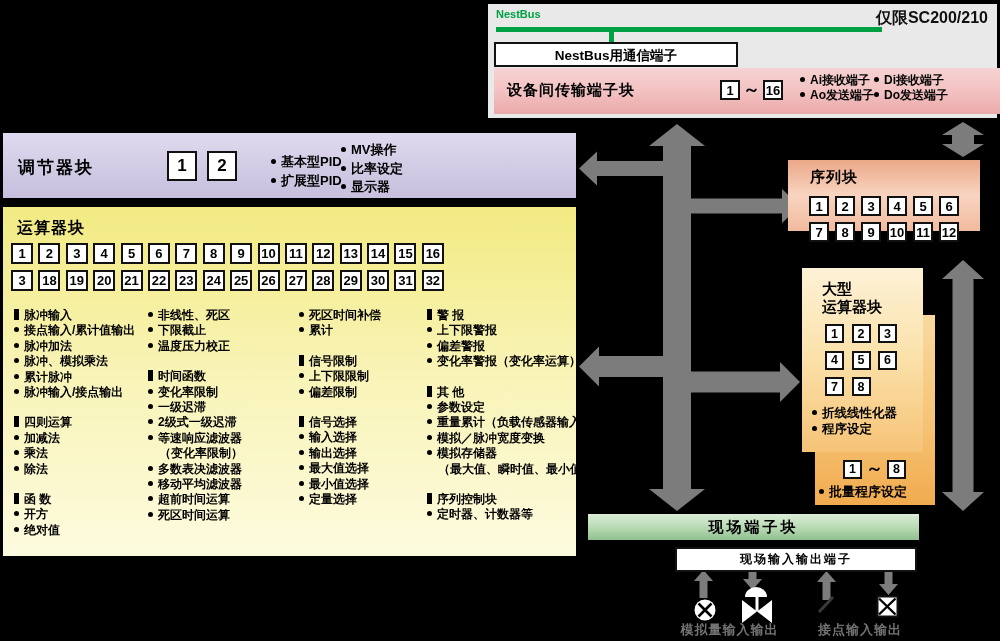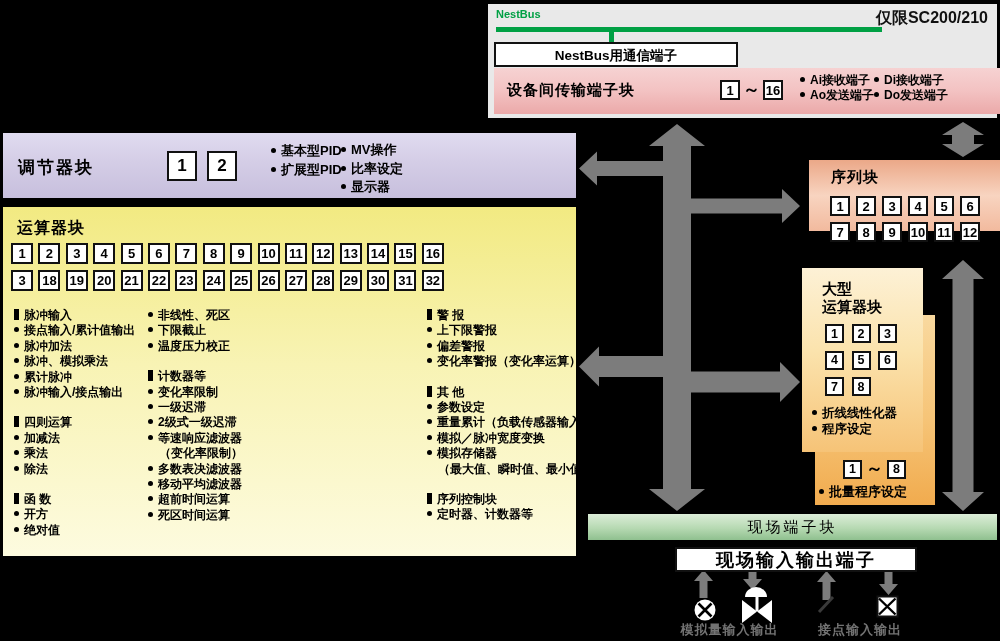--- a/index.html
+++ b/index.html
@@ -49,47 +49,47 @@
 
   
   .opbox{left:3px;top:207px;width:573px;height:349px;
          background:linear-gradient(180deg,#f2ea82 0%,#f8f3b4 45%,#fdfbdf 100%);}
   .op-title{position:absolute;left:14px;top:11px;font-size:16px;font-weight:bold;letter-spacing:1px;}
   .oprow1{position:absolute;left:8px;top:36px;gap:5.4px;}
   .oprow2{position:absolute;left:8px;top:63px;gap:5.4px;}
   .opcol{position:absolute;top:101px;}
 
   
-  .seqbox{left:809px;top:160px;width:192px;height:71px;
+  .seqbox{left:788px;top:160px;width:192px;height:71px;
           background:linear-gradient(180deg,#eba888 0%,#f8d4c0 50%,#f2ba9e 100%);}
   .seq-title{position:absolute;left:22px;top:8px;font-size:15px;font-weight:bold;letter-spacing:1px;}
   .seqrow1{position:absolute;left:21px;top:36px;gap:6px;}
   .seqrow2{position:absolute;left:21px;top:62px;gap:6px;}
 
   
   .loback{left:815px;top:315px;width:120px;height:190px;z-index:1;
           background:linear-gradient(180deg,#f9d99f 0%,#f6c477 55%,#f1ab4e 100%);}
   .lofront{left:802px;top:268px;width:121px;height:184px;z-index:2;
            background:linear-gradient(180deg,#fdf1d6 0%,#fbe3ad 45%,#f6c377 100%);}
   .lo-title{position:absolute;left:20px;top:12px;font-size:15px;font-weight:bold;line-height:17.5px;}
   .logrid{position:absolute;left:23px;top:56px;display:flex;flex-wrap:wrap;gap:7.5px;width:80px;}
   .lofeats{position:absolute;left:10px;top:137px;}
   .lofeats .li{font-size:12.5px;line-height:16px;}
   .batchrange{position:absolute;left:28px;top:144px;display:flex;align-items:center;gap:4px;}
   .batchfeat{position:absolute;left:4px;top:169px;}
   .batchfeat .li{font-size:13px;line-height:16px;}
 
   
-  .fieldbar{left:588px;top:514px;width:409px;height:26px;
+  .fieldbar{left:588px;top:514px;width:331px;height:26px;
             background:linear-gradient(180deg,#dcedd8 0%,#b6d9b2 55%,#8fc08f 100%);
             display:flex;align-items:center;justify-content:center;
-            font-size:15px;font-weight:normal;letter-spacing:3px;}
+            font-size:15px;font-weight:bold;letter-spacing:3px;}
   .fieldio{left:675px;top:547px;width:238px;height:21px;background:#fff;border:2px solid #111;
            display:flex;align-items:center;justify-content:center;
-           font-size:18px;font-weight:bold;letter-spacing:2px;}
+           font-size:12px;font-weight:bold;letter-spacing:2px;}
   .blabel{color:#737373;font-size:13px;font-weight:bold;text-align:center;letter-spacing:1px;}
   .lab-analog{left:659px;top:621px;width:141px;}
   .lab-contact{left:790px;top:621px;width:140px;}
 </style>
 </head>
 <body>
 
 <div class="stage">
 
   <svg class="arrows" width="1000" height="641" viewBox="0 0 1000 641">
@@ -149,21 +149,21 @@
         </div>
     </div>
   </div>
 
   <div class="abs regbox">
     <div class="reg-title">调节器块</div>
     <div class="regunits">
         <div class="nb nb30">1</div>
         <div class="nb nb30">2</div>
       </div>
-    <div class="abs regfeats" style="left:268px;top:9px;">
+    <div class="abs regfeats" style="left:268px;top:20px;">
         <div class="li li-b">基本型PID</div>
         <div class="li li-b">扩展型PID</div>
       </div>
     <div class="abs regfeats" style="left:338px;top:8px;">
         <div class="li li-b">MV操作</div>
         <div class="li li-b">比率设定</div>
         <div class="li li-b">显示器</div>
       </div>
   </div>
 
@@ -220,31 +220,46 @@
         <div class="li li-g"></div>
         <div class="li li-h">函 数</div>
         <div class="li li-b">开方</div>
         <div class="li li-b">绝对值</div>
       </div>
     <div class="opcol" style="left:145px;">
         <div class="li li-b">非线性、死区</div>
         <div class="li li-b">下限截止</div>
         <div class="li li-b">温度压力校正</div>
         <div class="li li-g"></div>
-        <div class="li li-h">计数器等</div>
+        <div class="li li-h">时间函数</div>
         <div class="li li-b">变化率限制</div>
         <div class="li li-b">一级迟滞</div>
         <div class="li li-b">2级式一级迟滞</div>
         <div class="li li-b">等速响应滤波器</div>
         <div class="li li-c">（变化率限制）</div>
         <div class="li li-b">多数表决滤波器</div>
         <div class="li li-b">移动平均滤波器</div>
         <div class="li li-b">超前时间运算</div>
         <div class="li li-b">死区时间运算</div>
       </div>
+    <div class="opcol" style="left:296px;">
+        <div class="li li-b">死区时间补偿</div>
+        <div class="li li-b">累计</div>
+        <div class="li li-g"></div>
+        <div class="li li-h">信号限制</div>
+        <div class="li li-b">上下限限制</div>
+        <div class="li li-b">偏差限制</div>
+        <div class="li li-g"></div>
+        <div class="li li-h">信号选择</div>
+        <div class="li li-b">输入选择</div>
+        <div class="li li-b">输出选择</div>
+        <div class="li li-b">最大值选择</div>
+        <div class="li li-b">最小值选择</div>
+        <div class="li li-b">定量选择</div>
+      </div>
     <div class="opcol" style="left:424px;">
         <div class="li li-h">警 报</div>
         <div class="li li-b">上下限警报</div>
         <div class="li li-b">偏差警报</div>
         <div class="li li-b">变化率警报（变化率运算）</div>
         <div class="li li-g"></div>
         <div class="li li-h">其 他</div>
         <div class="li li-b">参数设定</div>
         <div class="li li-b">重量累计（负载传感器输入）</div>
         <div class="li li-b">模拟／脉冲宽度变换</div>

